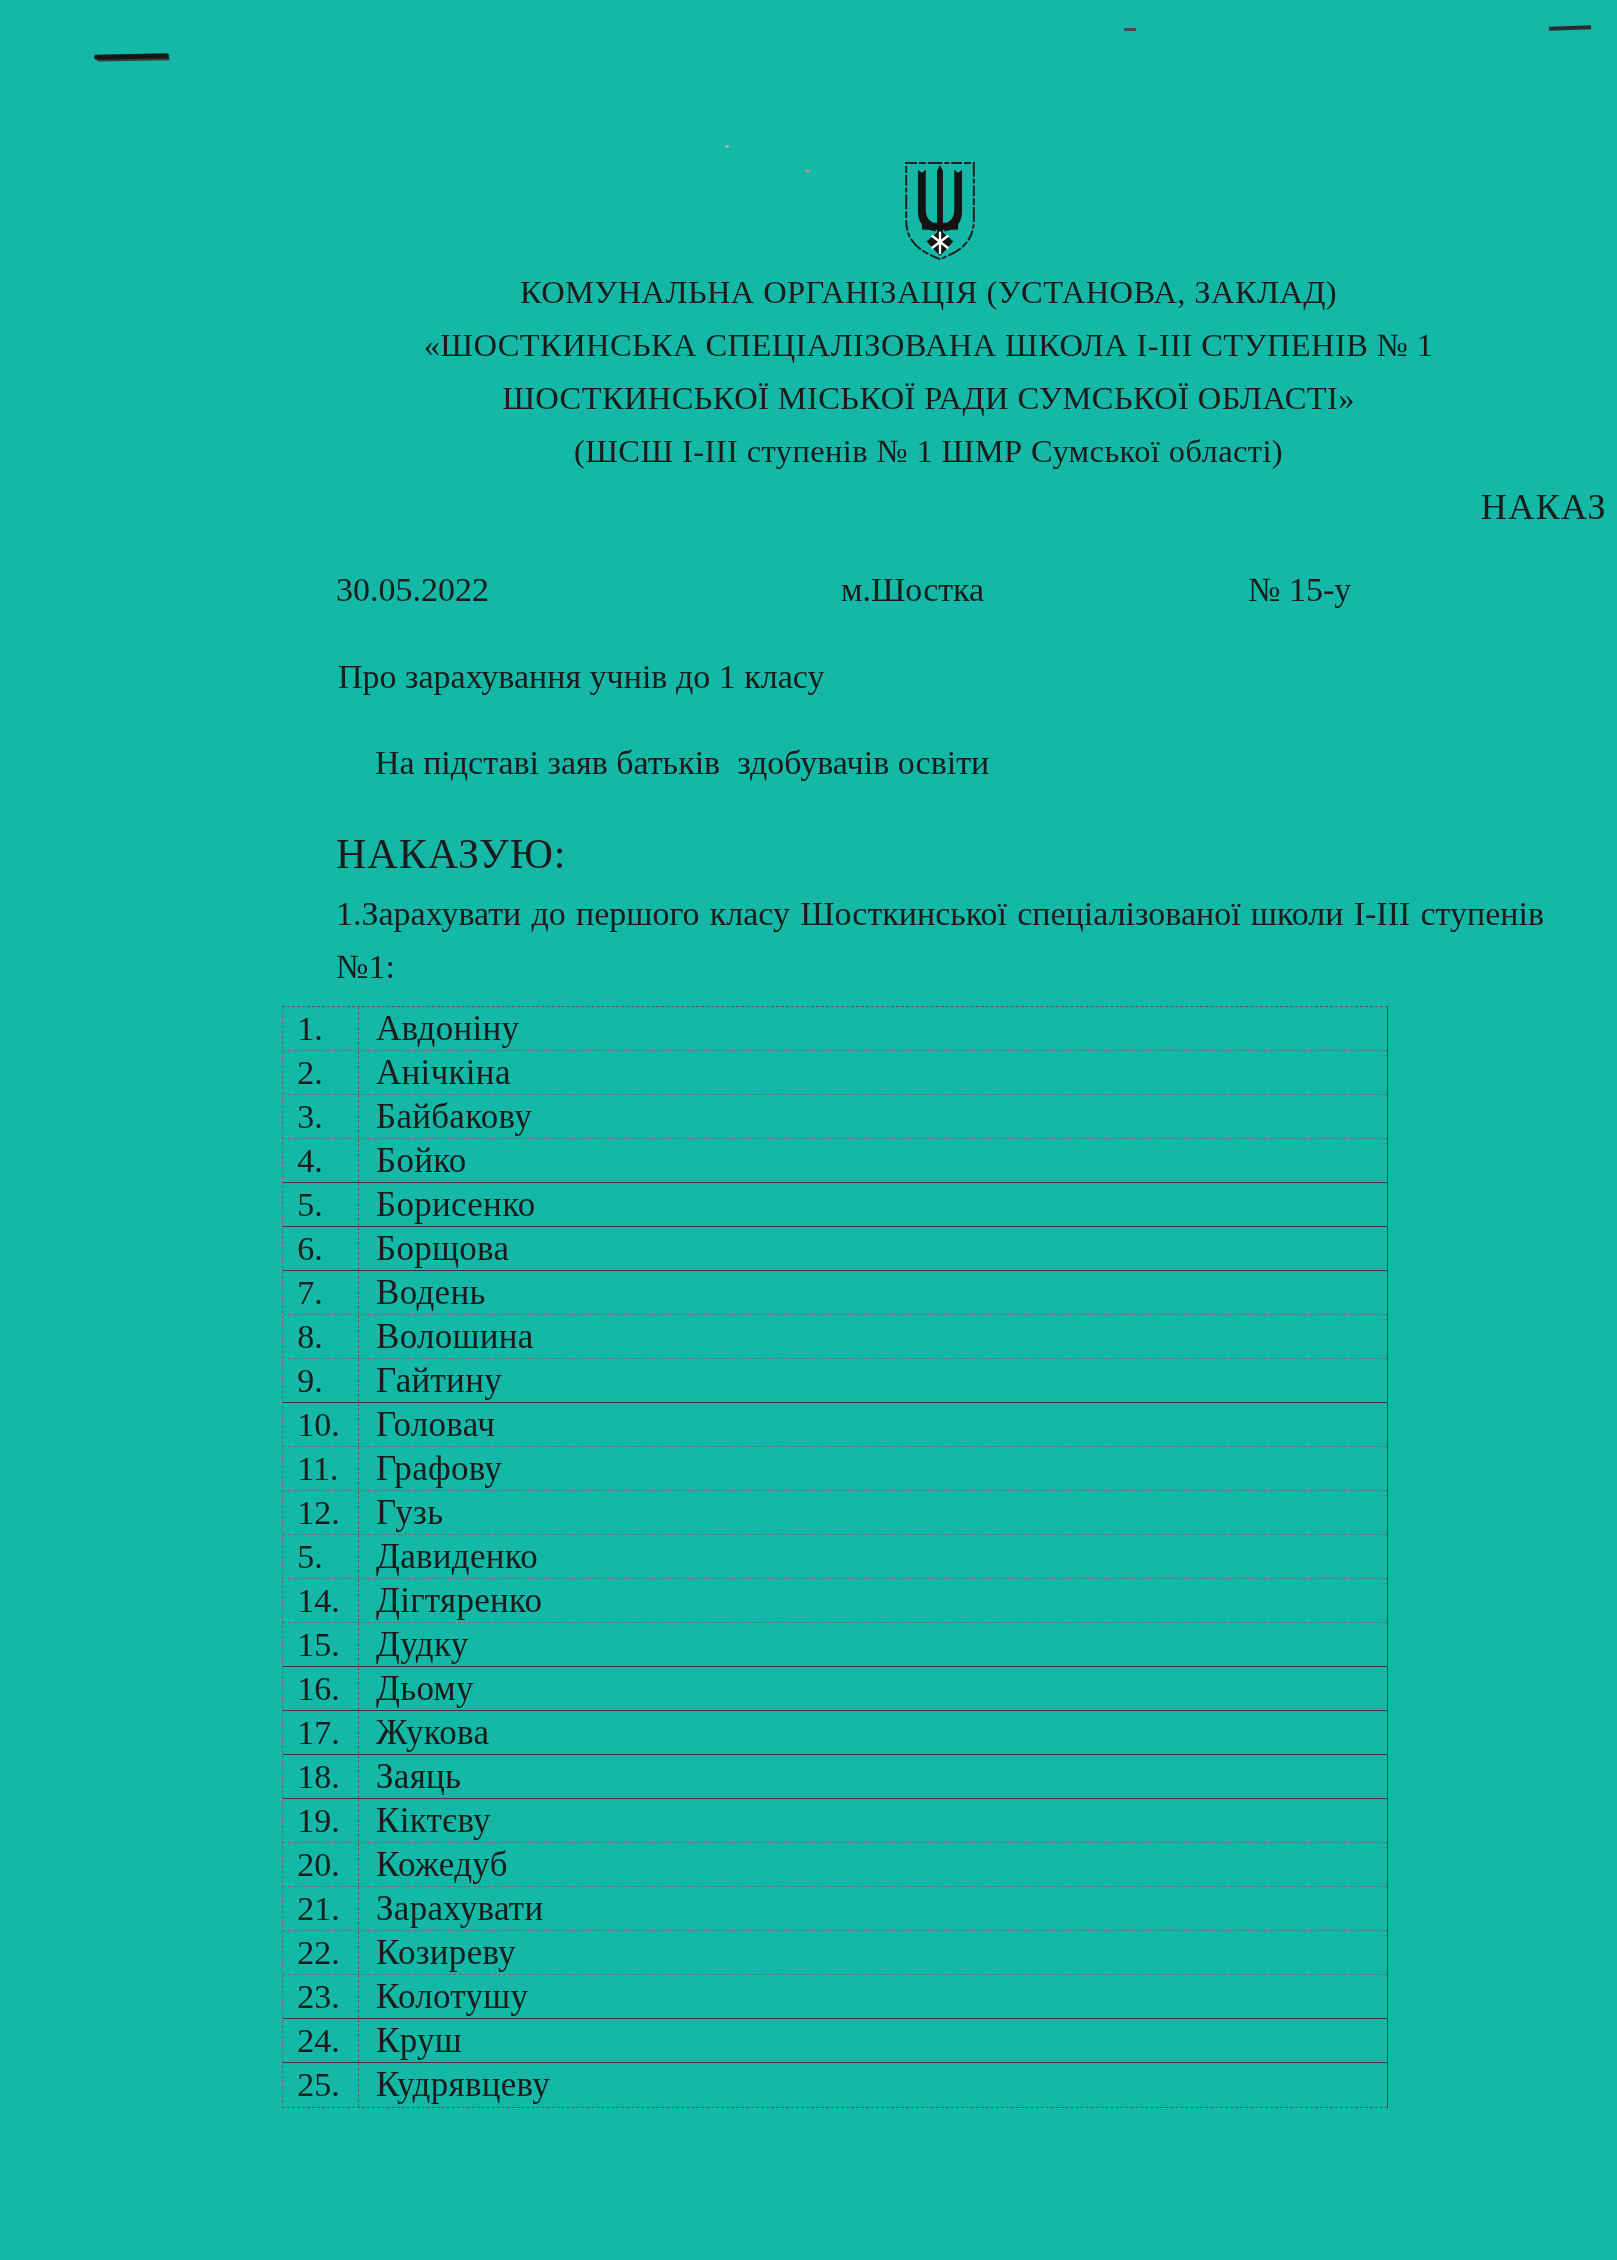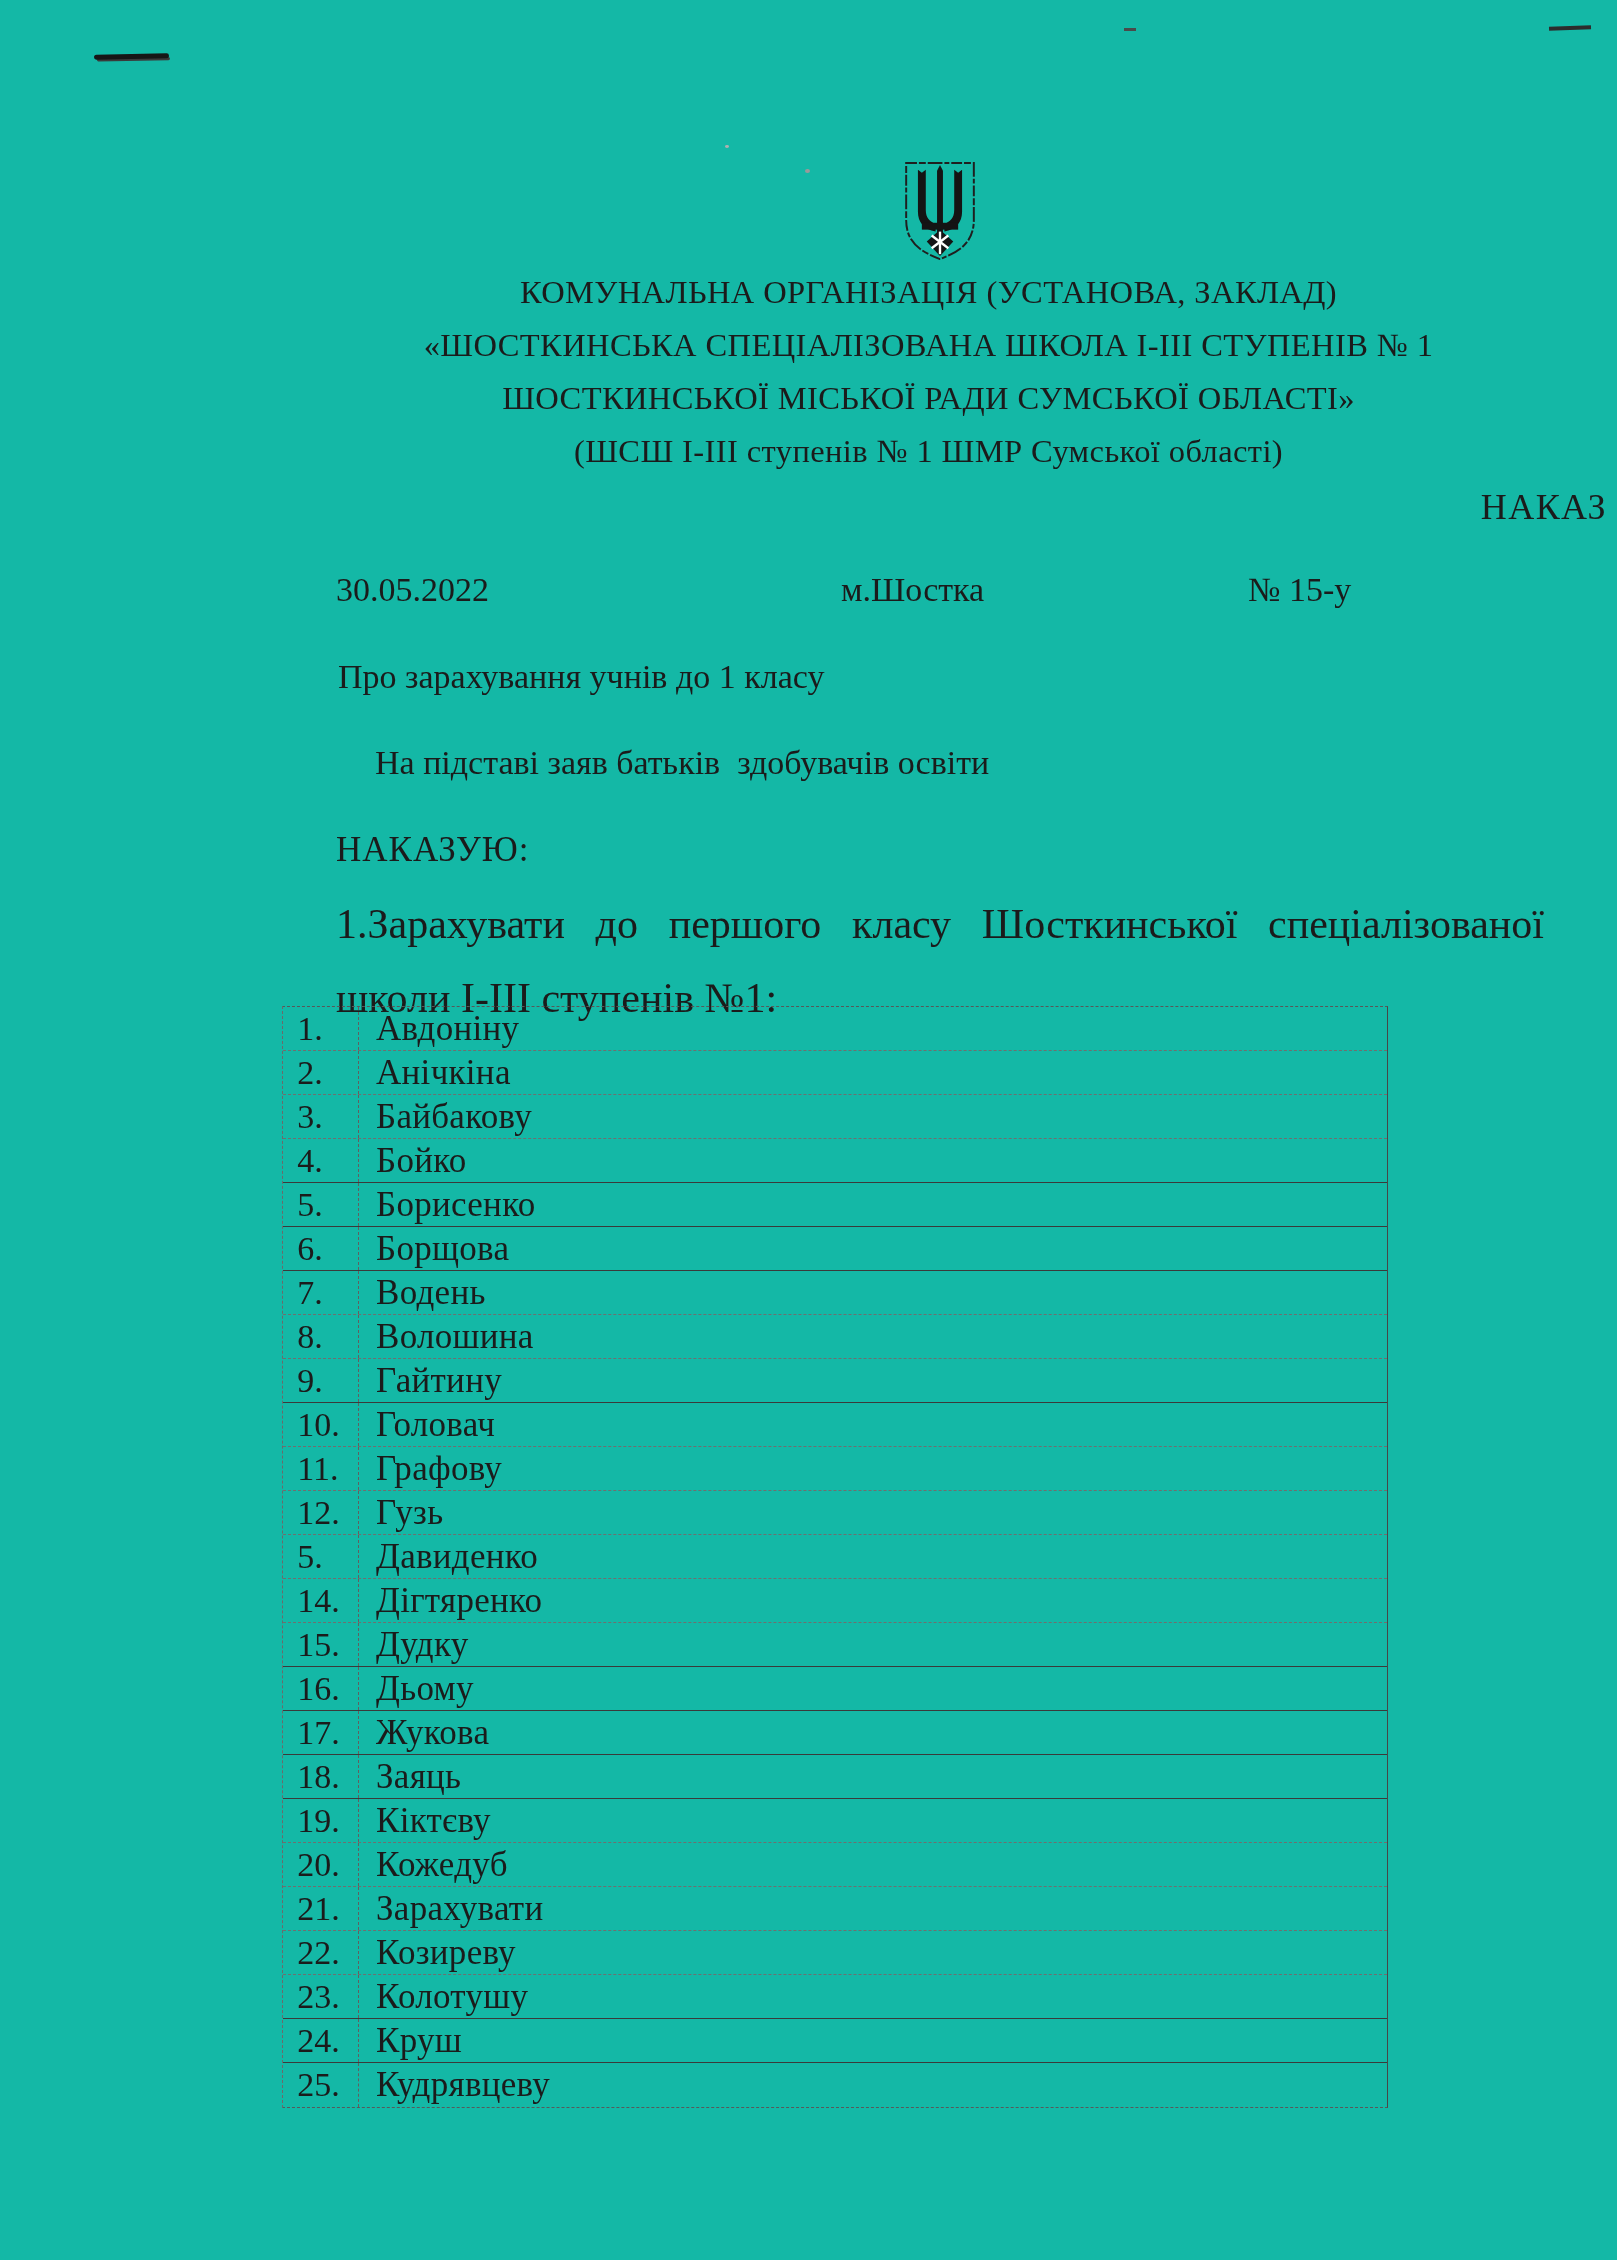--- a/index.html
+++ b/index.html
@@ -26,24 +26,24 @@
   .doc-title{
     position:absolute;left:250px;top:486px;width:1357px;
     text-align:right;font-size:36px;letter-spacing:1.4px;
   }
   .meta-line{position:absolute;top:570px;font-size:34px;line-height:40px;}
   .meta-date{left:336px;}
   .meta-place{left:841px;}
   .meta-number{left:1248px;}
   .t-subject{position:absolute;left:338px;top:658px;font-size:34px;}
   .t-basis{position:absolute;left:375px;top:744px;font-size:34px;white-space:pre-wrap;}
-  .t-resolution{position:absolute;left:336px;top:830px;font-size:35px;letter-spacing:1px;}
+  .t-resolution{position:absolute;left:336px;top:830px;font-size:42px;letter-spacing:1px;}
   .t-item{
     position:absolute;left:336px;top:887px;width:1208px;
-    font-size:42px;line-height:74px;text-align:justify;
+    font-size:34px;line-height:53px;text-align:justify;
   }
   
   .students-table{
     position:absolute;left:282px;top:1006px;width:1106px;
     border-top:1px dashed #585858;
     border-bottom:1px dashed #585858;
     border-left:1px dashed #6a6a6a;
     border-right:1.9px solid #474747;
     box-sizing:border-box;background:transparent;
   }

